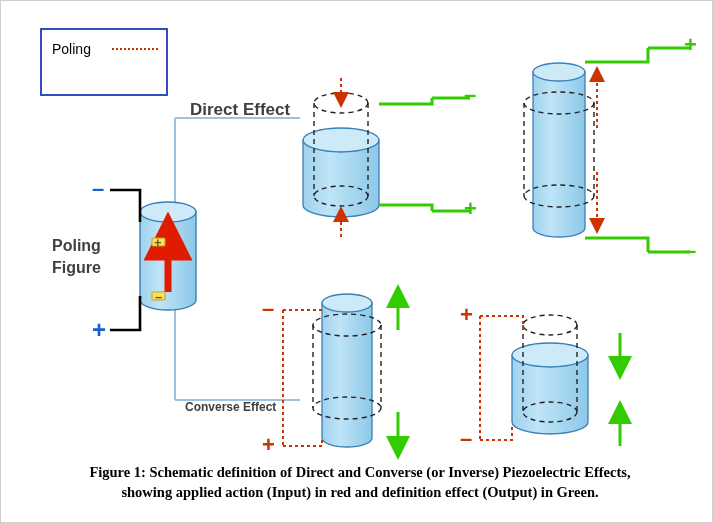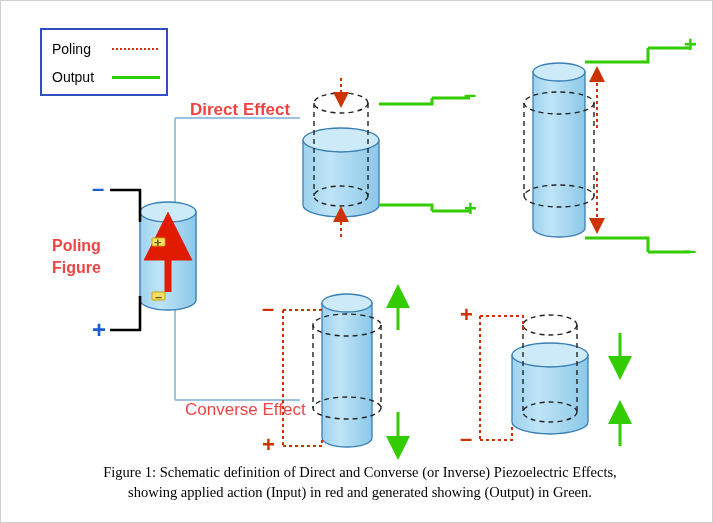--- a/index.html
+++ b/index.html
@@ -50,53 +50,53 @@
   .legend-line-green {
     width: 48px;
     height: 0;
     border-top: 3px solid #33cc00;
     margin-left: 4px;
   }
   
   .lbl {
     position: absolute;
     font-family: "Liberation Sans", sans-serif;
-    color: #ef4444;
+    color: #404040;
     white-space: nowrap;
   }
   .lbl-direct {
     left: 190px;
     top: 100px;
     font-size: 17px;
     font-weight: 700;
   }
   .lbl-converse {
     left: 185px;
     top: 400px;
-    font-size: 17px;
-    font-weight: 400;
+    font-size: 12px;
+    font-weight: 700;
   }
   .lbl-poling {
     left: 52px;
     top: 235px;
     font-size: 16px;
     font-weight: 700;
     line-height: 22px;
     text-align: left;
   }
   
   .caption {
     position: absolute;
     left: 36px;
     top: 462px;
     width: 648px;
     text-align: center;
     font-family: "Liberation Serif", serif;
     font-size: 14.5px;
-    font-weight: 400;
+    font-weight: 700;
     color: #000000;
     line-height: 20px;
   }
   
   svg.layer {
     position: absolute;
     left: 0;
     top: 0;
     width: 713px;
     height: 523px;
@@ -265,24 +265,20 @@
         <line x1="620" y1="446" x2="620" y2="412" marker-end="url(#ar-green)"></line>
       </g>
     </g>
   </svg>
 
   <div class="legend-box">
     <div class="legend-row r1">
       <span class="legend-label">Poling</span>
       <span class="legend-dash-red"></span>
     </div>
-    <div class="legend-row r2">
-      <span class="legend-label">Output</span>
-      <span class="legend-line-green"></span>
-    </div>
   </div>
 
   <div class="lbl lbl-direct">Direct Effect</div>
   <div class="lbl lbl-converse">Converse Effect</div>
   <div class="lbl lbl-poling">
     <span>Poling</span><br>
     <span>Figure</span>
   </div>
 
   <div class="sign sign-blue" style="left:92px; top:178px; font-size:22px;">–</div>
@@ -297,17 +293,17 @@
   <div class="sign sign-green" style="left:684px; top:240px; font-size:22px;">–</div>
 
   <div class="sign sign-red" style="left:262px; top:298px; font-size:22px;">–</div>
   <div class="sign sign-red" style="left:262px; top:434px; font-size:22px;">+</div>
 
   <div class="sign sign-red" style="left:460px; top:304px; font-size:22px;">+</div>
   <div class="sign sign-red" style="left:460px; top:428px; font-size:22px;">–</div>
 
   <div class="caption">
     <span>Figure 1: Schematic definition of  Direct and Converse (or Inverse) Piezoelectric Effects,</span><br>
-    <span>showing applied action (Input) in red and generated showing (Output) in Green.</span>
+    <span>showing applied action (Input) in red and definition effect (Output) in Green.</span>
   </div>
 
   <div class="frame-border"></div>
 </div>
 
 </body></html>

